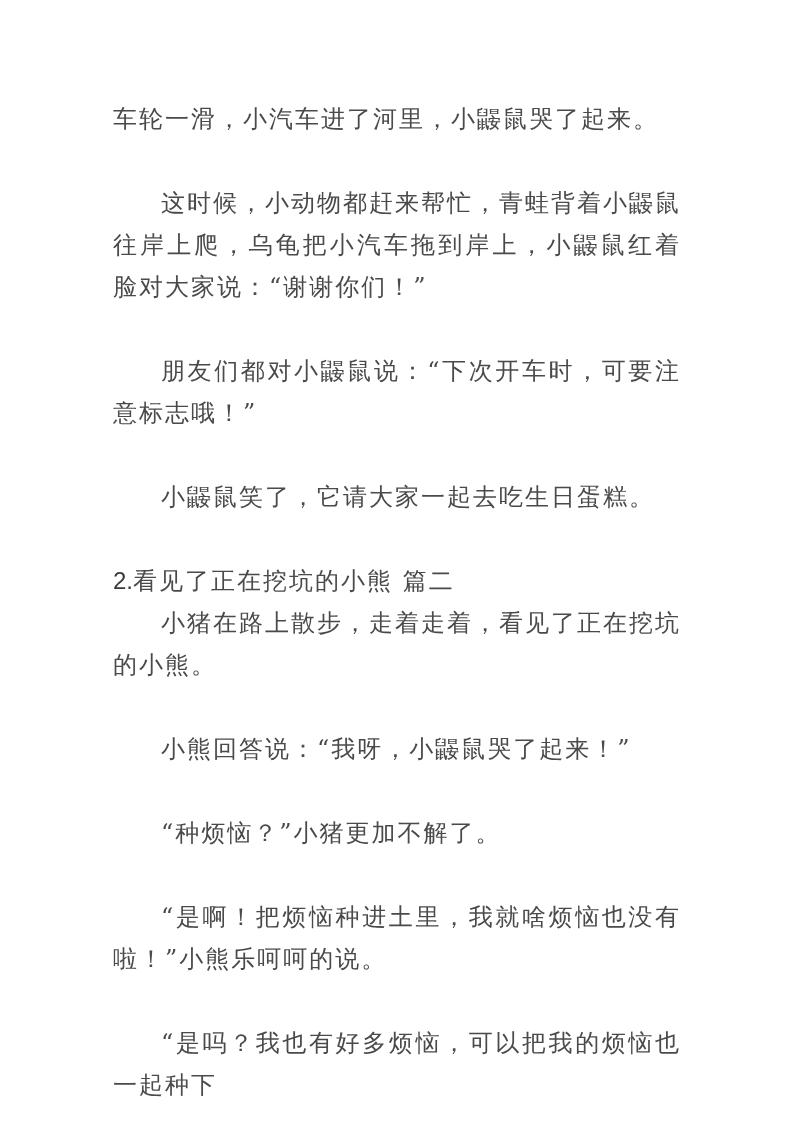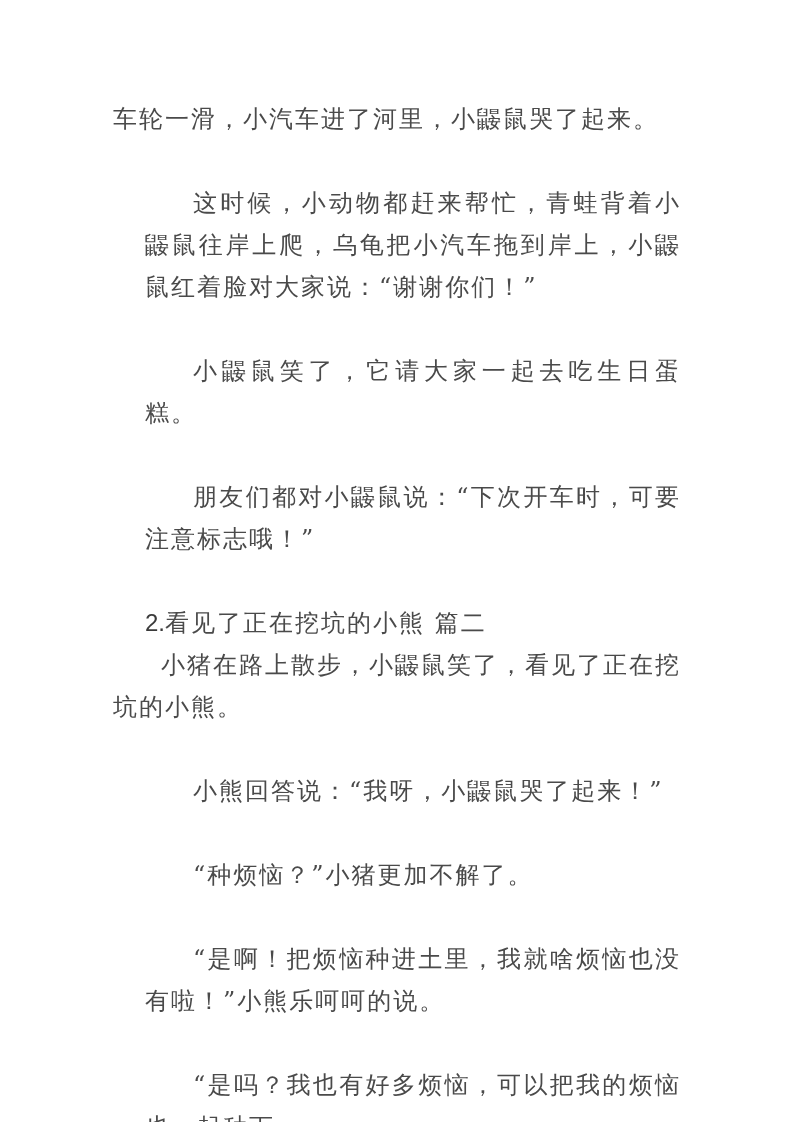--- a/index.html
+++ b/index.html
@@ -22,47 +22,46 @@
     letter-spacing: 2px;
     color: #4a4a4a;
     text-align: justify;
   }
   .page p {
     margin: 0;
     padding: 0;
   }
   .page p.gap {
     margin-top: 42px;
-    margin-left: 32px;
   }
   .page p.indent {
     text-indent: 2em;
   }
   .heading-num {
     font-family: "Liberation Sans", "DejaVu Sans", sans-serif;
     letter-spacing: 0;
     color: #3a3a3a;
   }
 </style>
 </head>
 <body>
 
 <div class="page">
 
   <p>车轮一滑，小汽车进了河里，小鼹鼠哭了起来。</p>
 
   <p class="gap indent">这时候，小动物都赶来帮忙，青蛙背着小鼹鼠往岸上爬，乌龟把小汽车拖到岸上，小鼹鼠红着脸对大家说：“谢谢你们！”</p>
 
+  <p class="gap indent">朋友们都对小鼹鼠说：“下次开车时，可要注意标志哦！”</p>
+
   <p class="gap indent">小鼹鼠笑了，它请大家一起去吃生日蛋糕。</p>
-
-  <p class="gap indent">朋友们都对小鼹鼠说：“下次开车时，可要注意标志哦！”</p>
 
   <p class="gap"><span class="heading-num">2.</span><span>看见了正在挖坑的小熊 篇二</span></p>
 
-  <p class="indent">小猪在路上散步，小鼹鼠笑了，看见了正在挖坑的小熊。</p>
+  <p class="indent">小猪在路上散步，走着走着，看见了正在挖坑的小熊。</p>
 
 
   <p class="gap indent">小熊回答说：“我呀，小鼹鼠哭了起来！”</p>
 
   <p class="gap indent">“种烦恼？”小猪更加不解了。</p>
 
   <p class="gap indent">“是啊！把烦恼种进土里，我就啥烦恼也没有啦！”小熊乐呵呵的说。</p>
 
   <p class="gap indent">“是吗？我也有好多烦恼，可以把我的烦恼也一起种下</p>
 

